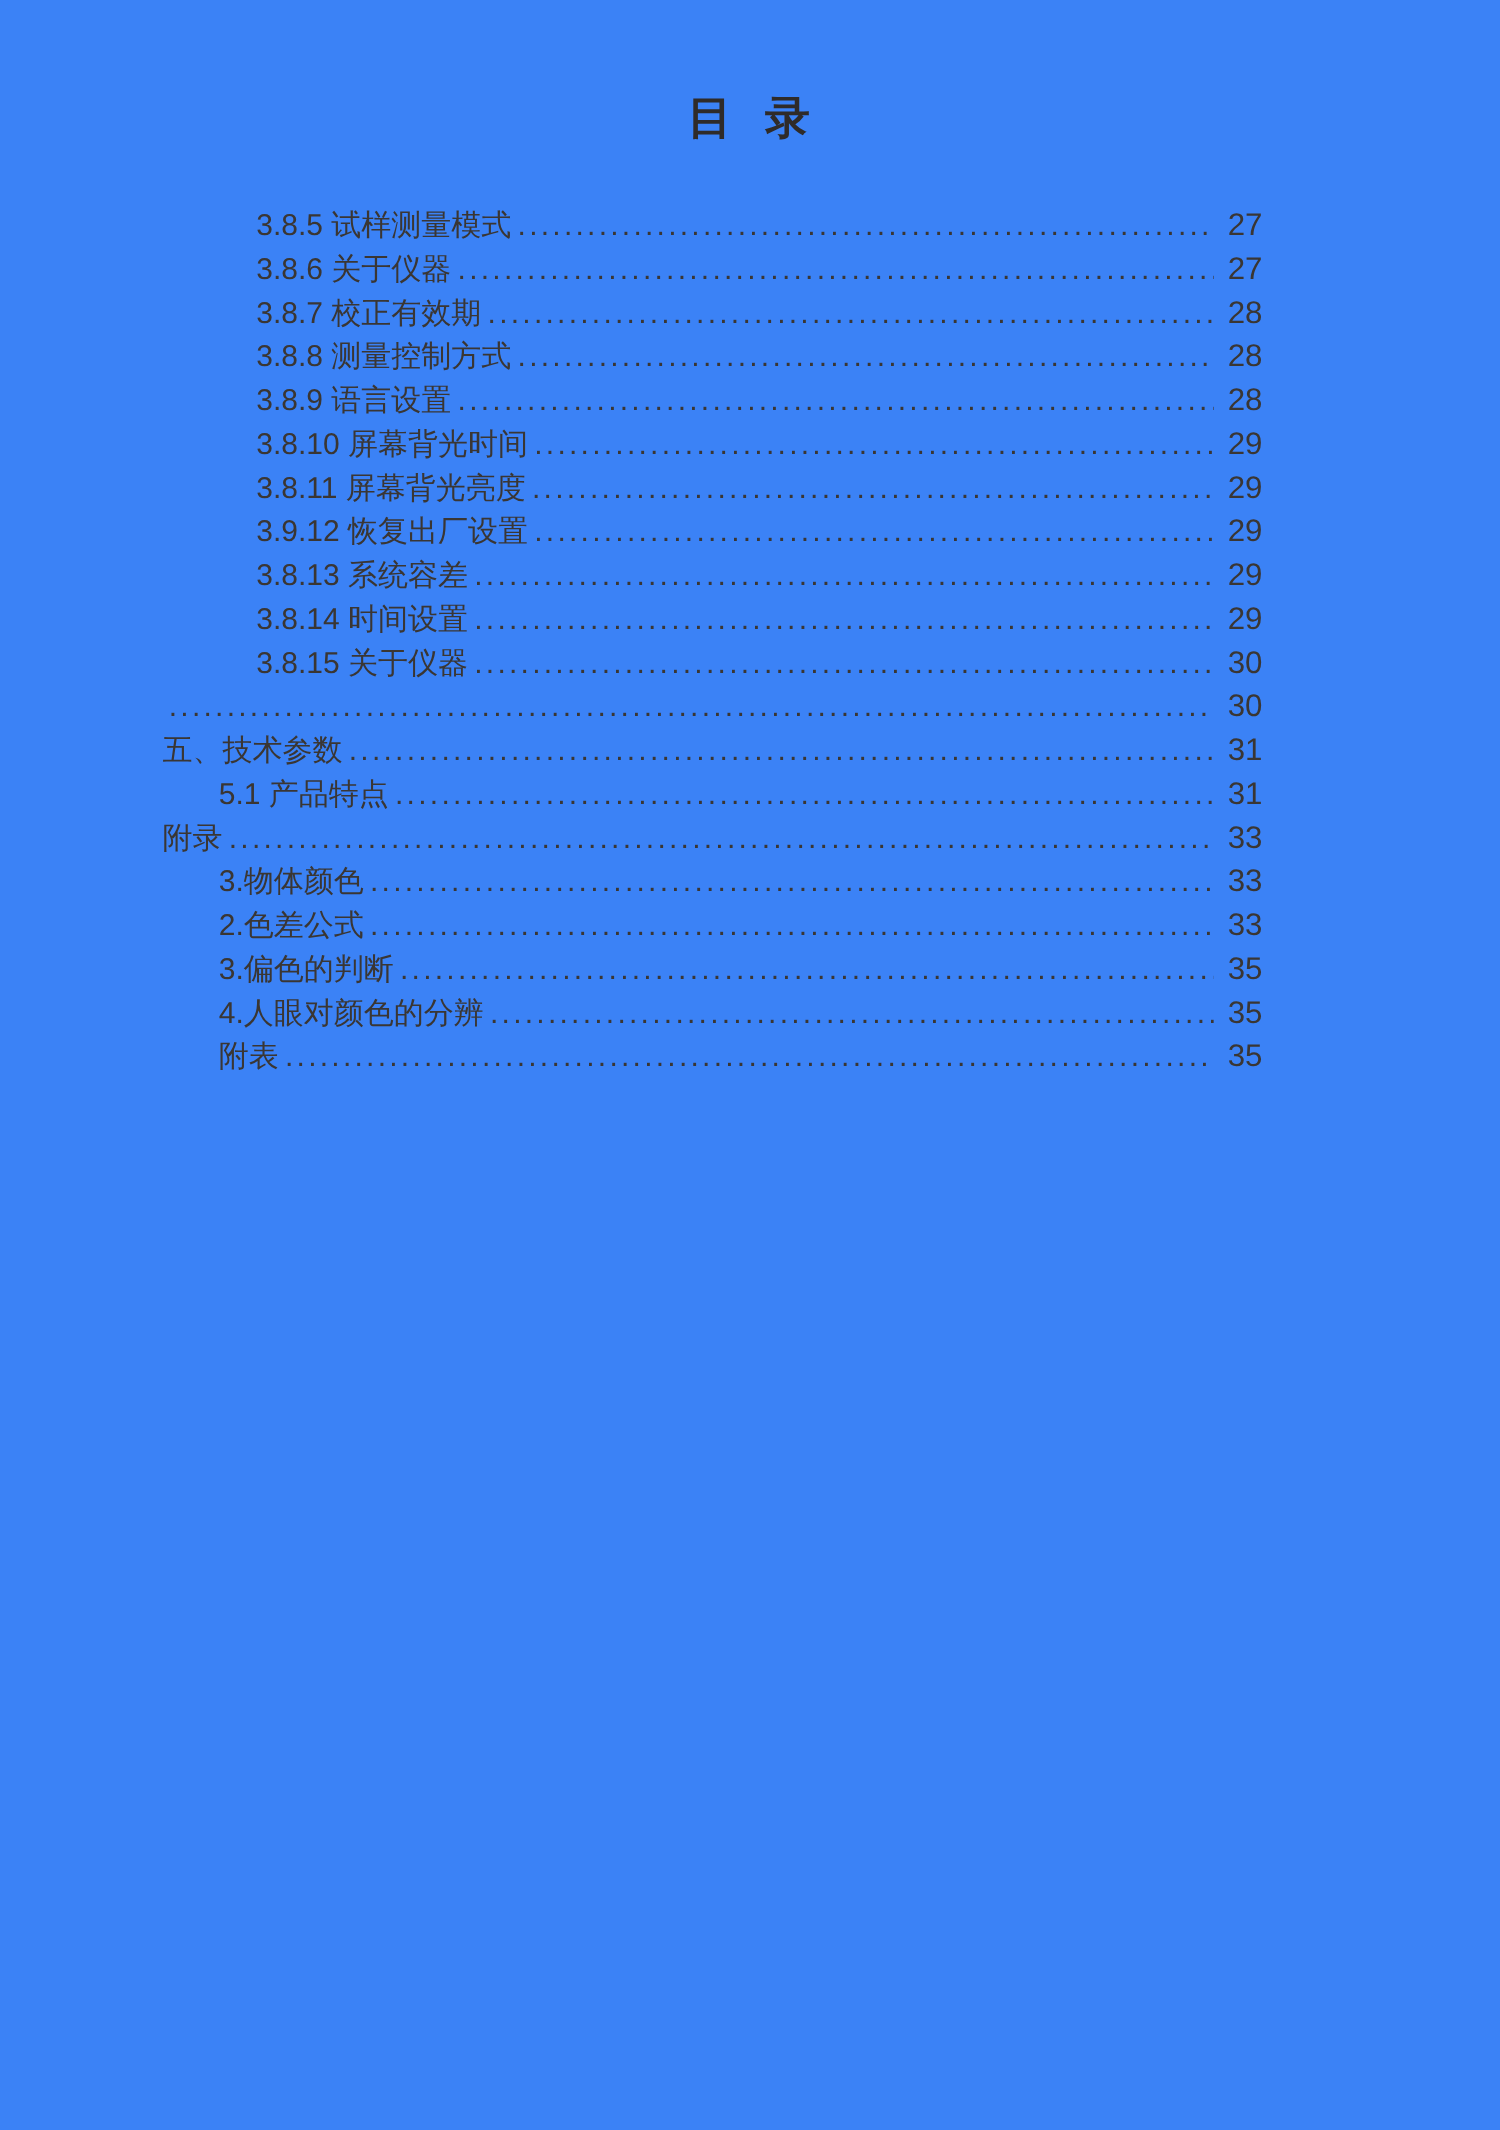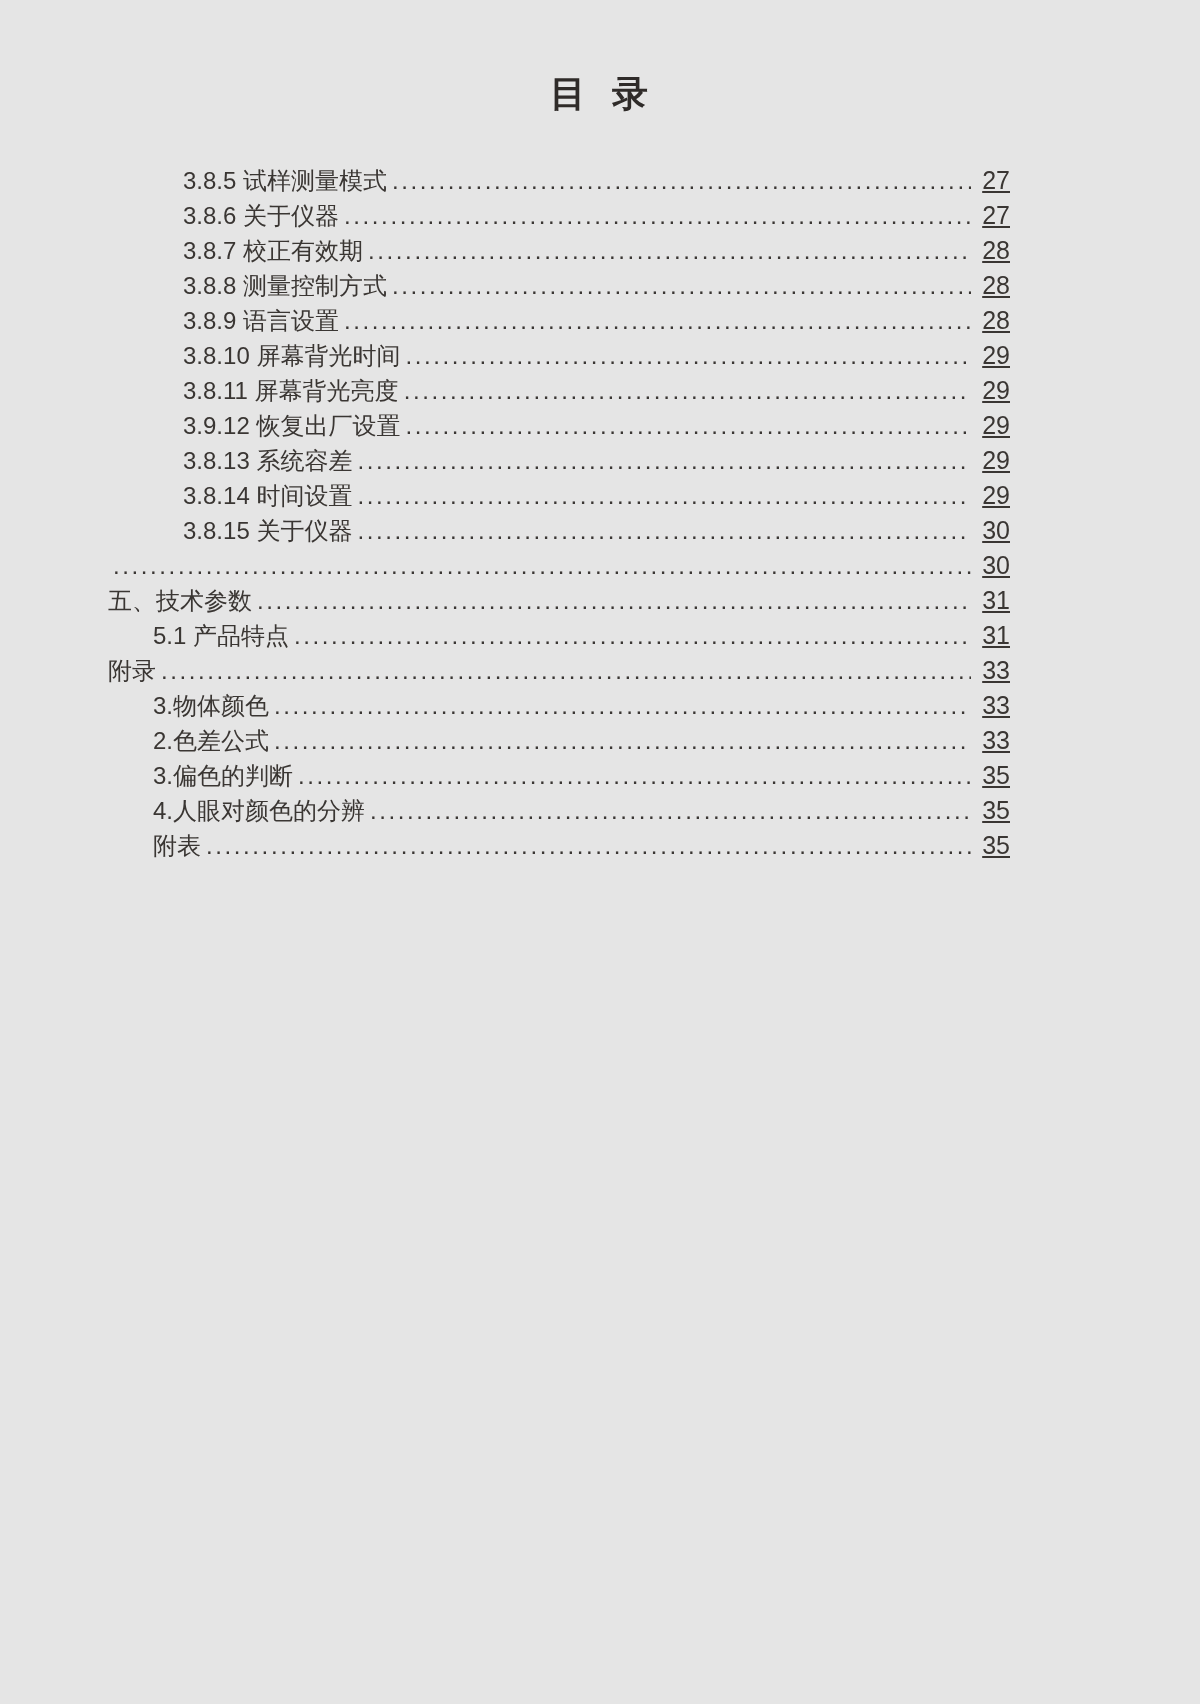--- a/index.html
+++ b/index.html
@@ -11,21 +11,21 @@
     width: 1200px;
     height: 1704px;
     font-family: "Liberation Sans", "DejaVu Sans", sans-serif;
     color: #363230;
     overflow: hidden;
   }
   .page {
     position: relative;
     width: 1200px;
     height: 1704px;
-    background: #e5e5e5;
+    background: #3b82f6;
   }
   .doc-title {
     margin: 0;
     padding-top: 70px;
     text-align: center;
     font-size: 36px;
     font-weight: bold;
     color: #2f2b29;
     white-space: pre;
     letter-spacing: 2px;
@@ -35,20 +35,21 @@
     margin-left: 108px;
     margin-right: 190px; 
   }
   .toc-row {
     display: flex;
     align-items: flex-start;
     height: 35px;
     line-height: 35px;
     font-size: 24px;
     color: #3a3633;
+    margin-left: 22px;
   }
   .toc-row.level-2 { padding-left: 45px; }
   .toc-row.level-3 { padding-left: 75px; }
   .toc-label {
     white-space: nowrap;
     flex: 0 0 auto;
   }
   .toc-dots {
     flex: 1 1 auto;
     overflow: hidden;
@@ -64,21 +65,20 @@
     font-weight: 500;
     color: #3a3633;
   }
   .toc-page {
     flex: 0 0 auto;
     min-width: 36px;
     text-align: right;
     white-space: nowrap;
     font-size: 25px;
     color: #3a3633;
-    text-decoration: underline;
   }
 </style>
 </head>
 <body>
 
 <div class="page">
   <h1 class="doc-title">目  录</h1>
 
   <div class="toc" id="toc-list">
   <div class="toc-row level-3">

